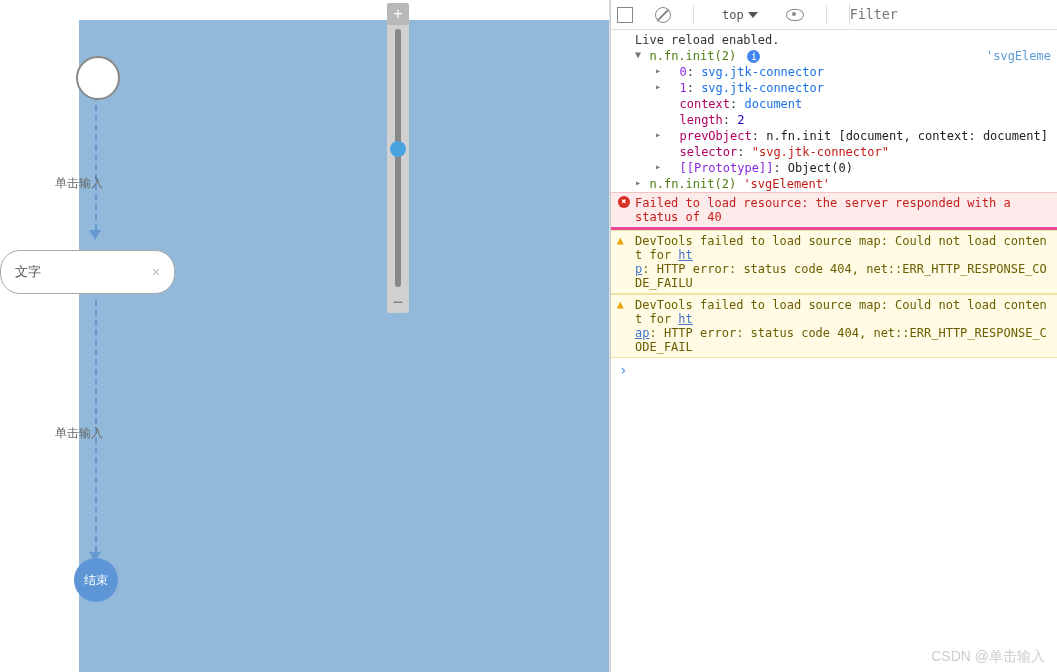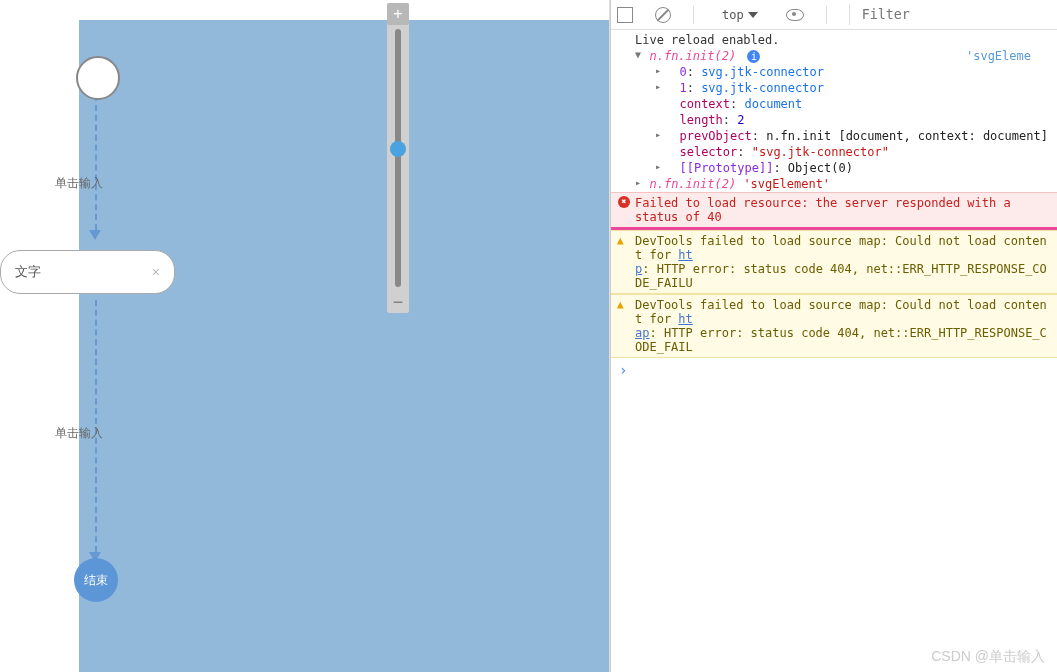--- a/index.html
+++ b/index.html
@@ -34,36 +34,36 @@
   .dev{flex:1;display:flex;flex-direction:column;border-left:1px solid #ccc;background:#fff;font-family:Menlo,Consolas,monospace;font-size:12px;min-width:0}
   .toolbar{display:flex;align-items:center;gap:22px;padding:4px 6px;border-bottom:1px solid #ddd;color:#555}
   .toolbar .sq{width:14px;height:14px;border:1px solid #888;display:inline-block}
   .toolbar .no{width:14px;height:14px;border:1.5px solid #888;border-radius:50%;position:relative}
   .toolbar .no::after{content:"";position:absolute;left:6px;top:-1px;width:1.5px;height:16px;background:#888;transform:rotate(45deg)}
   .toolbar .ctx{padding:1px 6px;display:flex;align-items:center;gap:4px}
   .toolbar .tri{width:0;height:0;border-left:5px solid transparent;border-right:5px solid transparent;border-top:6px solid #555}
   .toolbar .eye{width:16px;height:10px;border:1.5px solid #888;border-radius:50%/60%;position:relative}
   .toolbar .eye::after{content:"";position:absolute;left:5px;top:2px;width:4px;height:4px;border-radius:50%;background:#888}
   .toolbar .sep{width:1px;height:18px;background:#ddd}
-  .toolbar input{flex:1;border:none;border-left:1px solid #ddd;padding:3px 12px;font-family:inherit;outline:none;color:#be185d;min-width:0}
+  .toolbar input{flex:1;border:none;border-left:1px solid #ddd;padding:3px 0;font-family:inherit;outline:none;color:#be185d;min-width:0}
   .log{flex:1;overflow:auto;padding:2px 0}
   .row{padding:1px 6px 1px 24px;white-space:nowrap;position:relative}
   .row.ind2{padding-left:54px}
   .tw{position:absolute;color:#777;font-size:10px}
   .row .tw{left:24px}
   .row.ind2 .tw{left:44px}
   .c-obj{color:#222}
-  .c-ital{color:#ec4899;font-style:italic}
+  .c-ital{color:#4d7c0f;}
   .c-idx{color:#8a2be2}
   .c-elem{color:#1a73e8}
   .c-key{color:#b00060}
   .c-str{color:#c41a16}
   .c-num{color:#1c00cf}
   .c-info{display:inline-block;width:13px;height:13px;border-radius:50%;background:#4285f4;color:#fff;font-size:10px;text-align:center;line-height:13px;margin-left:4px;font-style:normal}
-  .c-src{color:#5a9bd5;float:right;margin-right:20px}
+  .c-src{color:#5a9bd5;float:right;margin-right:0}
   .err-row{background:#fdeaea;border-top:1px solid #f5c2c2;border-bottom:3px solid #ec4899;color:#c5221f;padding:3px 6px 3px 24px;position:relative}
   .err-row::before{content:"✖";position:absolute;left:7px;top:3px;width:12px;height:12px;background:#d93025;color:#fff;border-radius:50%;font-size:8px;text-align:center;line-height:12px}
   .warn-row{background:#fffbe5;border-top:1px solid #f1e4a3;border-bottom:1px solid #f1e4a3;color:#6b5e00;padding:3px 6px 3px 24px;position:relative;white-space:normal;word-break:break-all}
   .warn-row::before{content:"▲";position:absolute;left:6px;top:3px;color:#e8a300;font-size:11px}
   .warn-row .u{color:#4477cc;text-decoration:underline}
   .prompt{color:#4285f4;padding:4px 8px;font-size:14px}
   .watermark{position:absolute;right:12px;bottom:6px;color:#ccc;font-size:14px;font-family:Arial,"Microsoft YaHei";pointer-events:none;z-index:20}
 </style>
 </head>
 <body>

